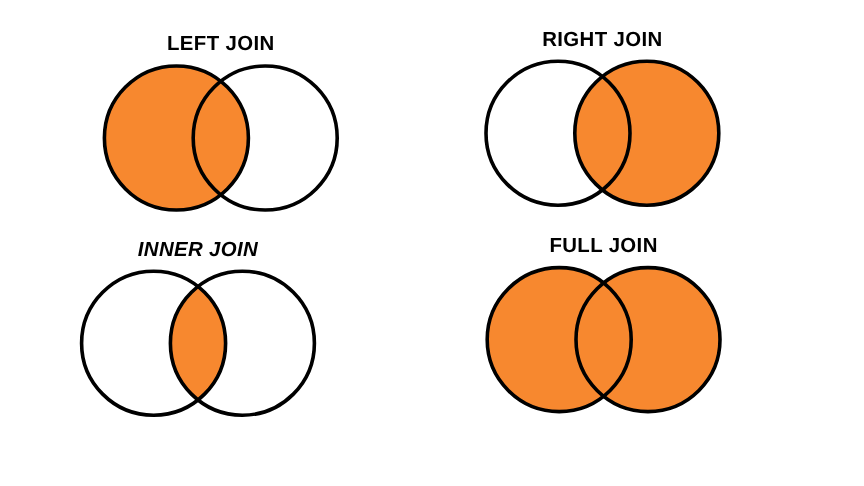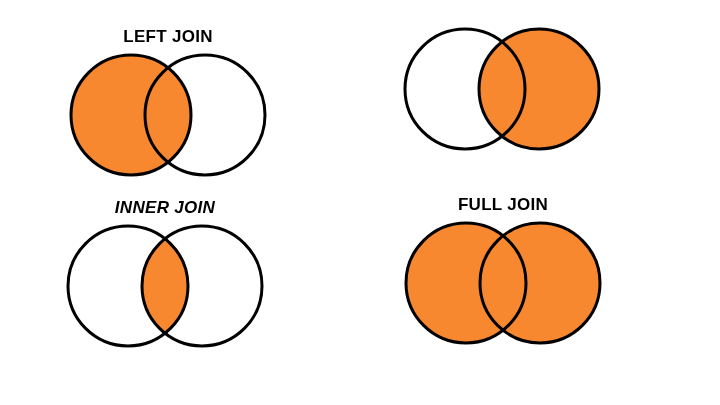--- a/index.html
+++ b/index.html
@@ -21,21 +21,21 @@
   figure.venn figcaption {
     font-size: 17px;
     font-weight: 600;
     letter-spacing: 0.3px;
     color: #000000;
     line-height: 22px;
     white-space: nowrap;
   }
   figure.venn svg { display: block; margin-top: 2px; }
   .outline { fill: none; stroke: #000000; stroke-width: 3; }
-  #venn-left-join  { left: 68px;  top: 26px;  }
+  #venn-left-join  { left: 84px;  top: 26px;  }
   #venn-right-join { left: 402px; top: 22px;  }
   #venn-inner-join { left: 65px;  top: 197px; font-style: italic; }
   #venn-full-join  { left: 403px; top: 194px; text-align: right; }
 </style>
 </head>
 <body>
 
 <figure class="venn" id="venn-left-join">
   <figcaption>LEFT JOIN</figcaption>
   <svg width="200" height="130" viewBox="0 0 200 130">
@@ -46,20 +46,21 @@
     </defs>
     <circle cx="63" cy="65" r="60" fill="#F7882F"></circle>
     <circle cx="137" cy="65" r="60" fill="#FFFFFF"></circle>
     <circle cx="137" cy="65" r="60" clip-path="url(#lens-clip-0)" fill="#F7882F"></circle>
     <circle class="outline" cx="63" cy="65" r="60"></circle>
     <circle class="outline" cx="137" cy="65" r="60"></circle>
   </svg>
 </figure>
 
 <figure class="venn" id="venn-right-join">
+  <figcaption>RIGHT JOIN</figcaption>
   <svg width="200" height="130" viewBox="0 0 200 130">
     <defs>
       <clipPath id="lens-clip-1">
           <circle cx="63" cy="65" r="60"></circle>
         </clipPath>
     </defs>
     <circle cx="63" cy="65" r="60" fill="#FFFFFF"></circle>
     <circle cx="137" cy="65" r="60" fill="#F7882F"></circle>
     <circle cx="137" cy="65" r="60" clip-path="url(#lens-clip-1)" fill="#F7882F"></circle>
     <circle class="outline" cx="63" cy="65" r="60"></circle>

